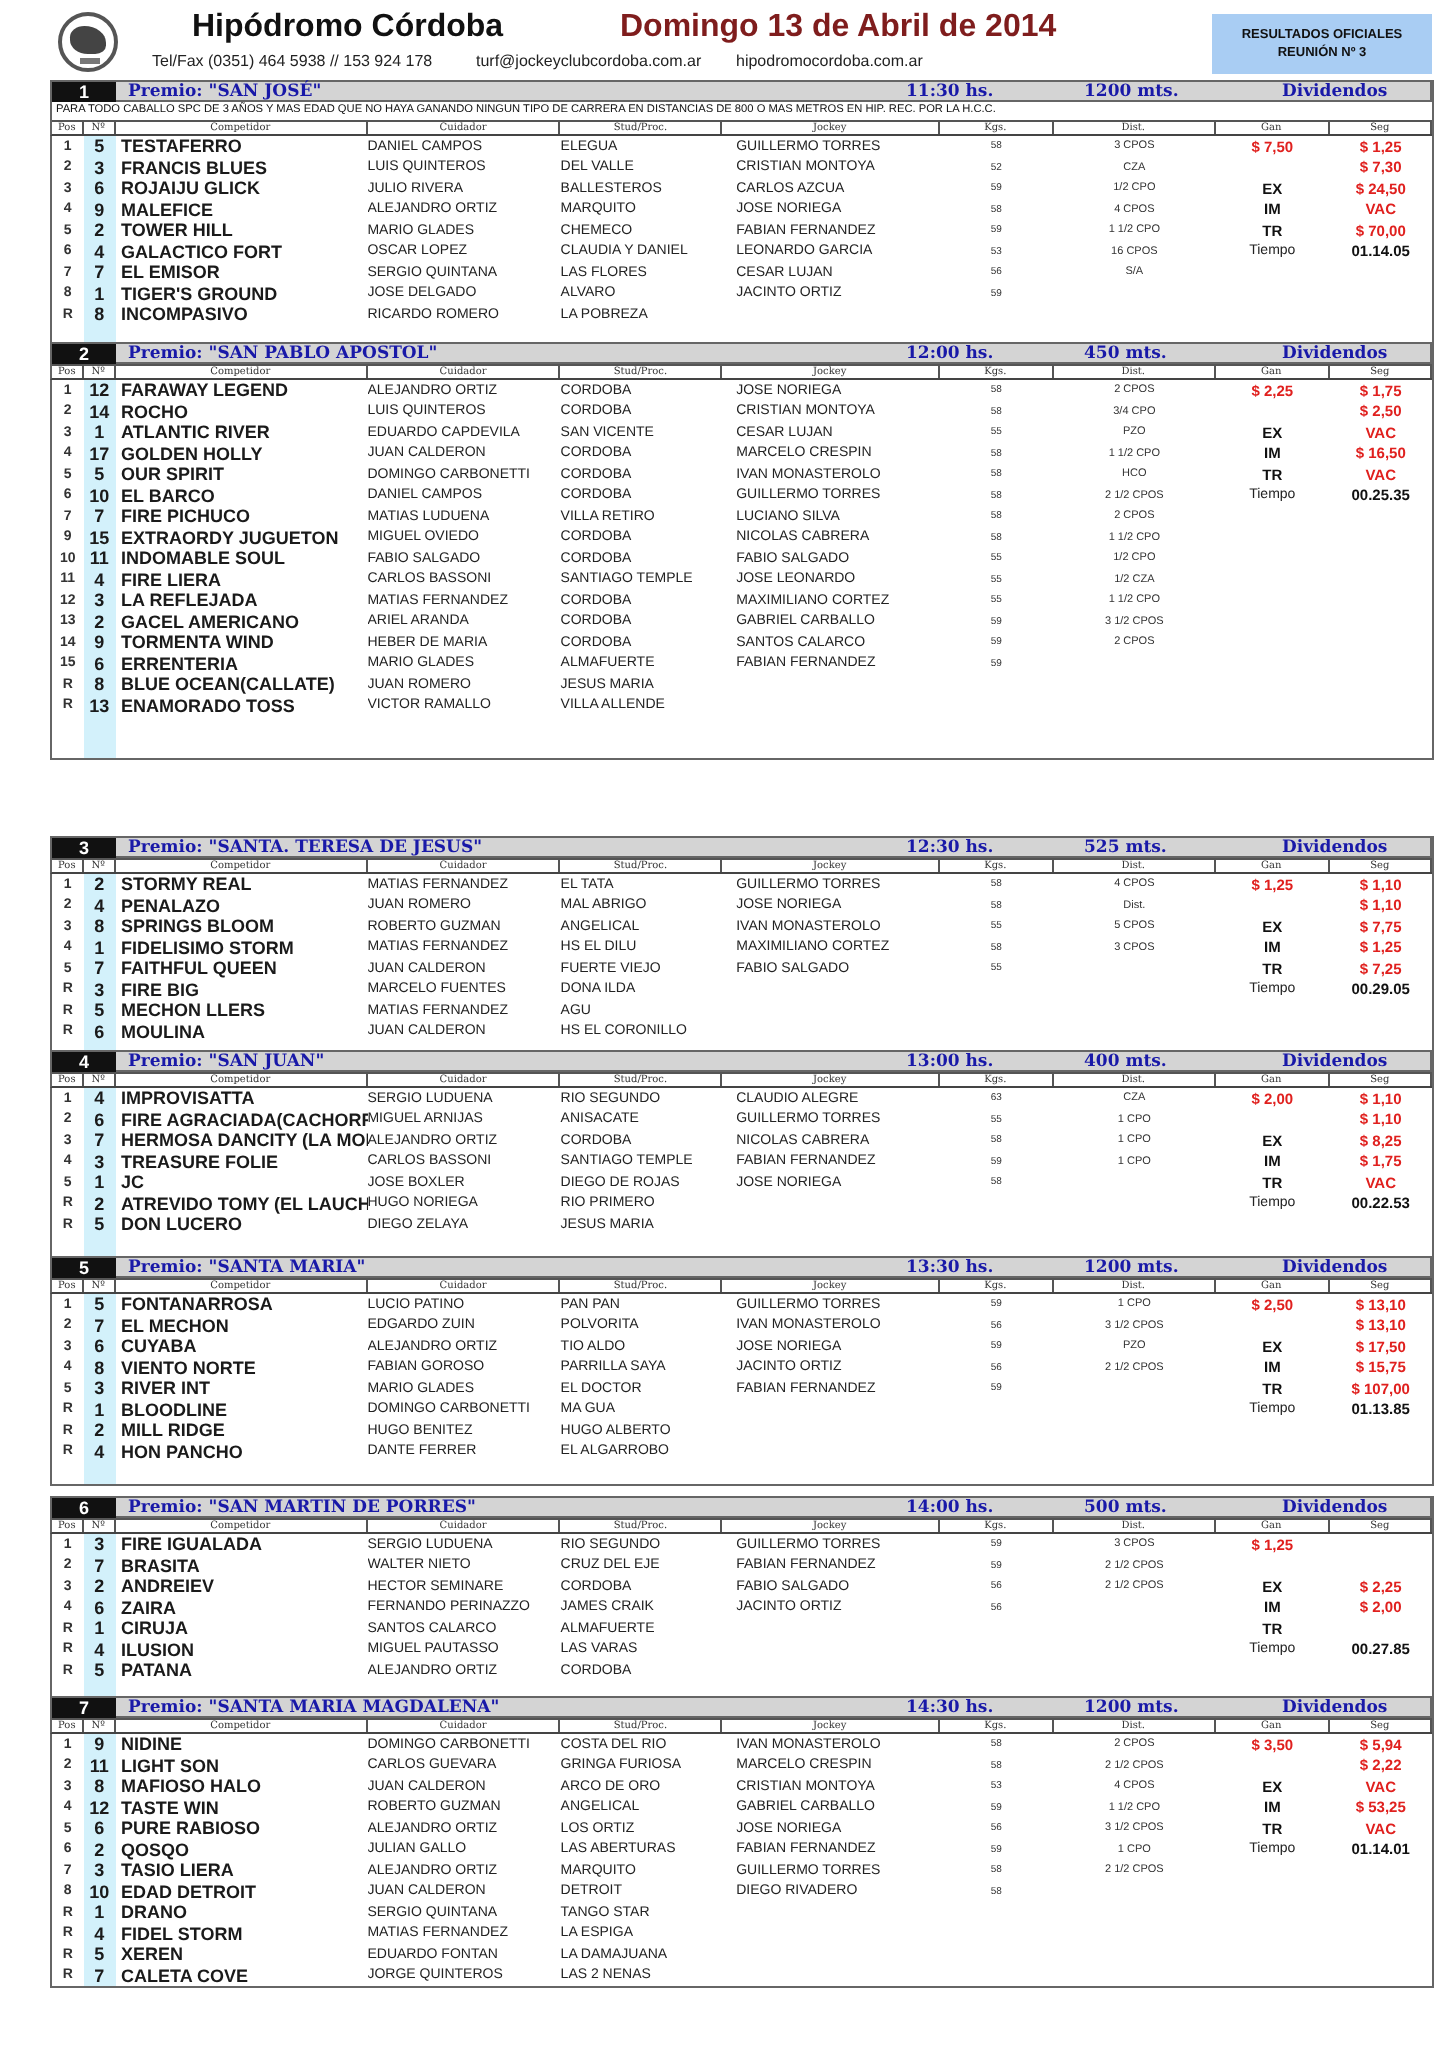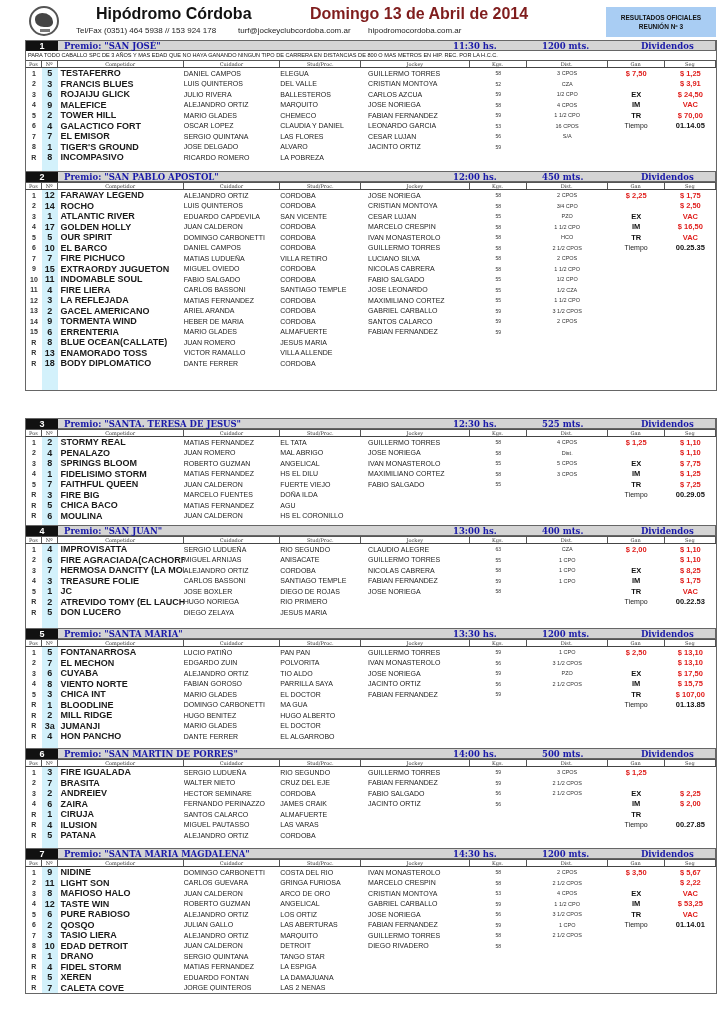--- a/index.html
+++ b/index.html
@@ -96,21 +96,21 @@
         <div class="row">
           <span class="c-pos">2</span>
           <span class="c-num">3</span>
           <span class="c-comp">FRANCIS BLUES</span>
           <span class="c-cuid">LUIS QUINTEROS</span>
           <span class="c-stud">DEL VALLE</span>
           <span class="c-jock">CRISTIAN MONTOYA</span>
           <span class="c-kgs">52</span>
           <span class="c-dist">CZA</span>
           <span class="c-gan blk"></span>
-          <span class="c-seg red">$ 3,91</span>
+          <span class="c-seg red">$ 7,30</span>
         </div>
         <div class="row">
           <span class="c-pos">3</span>
           <span class="c-num">6</span>
           <span class="c-comp">ROJAIJU GLICK</span>
           <span class="c-cuid">JULIO RIVERA</span>
           <span class="c-stud">BALLESTEROS</span>
           <span class="c-jock">CARLOS AZCUA</span>
           <span class="c-kgs">59</span>
           <span class="c-dist">1/2 CPO</span>
@@ -402,32 +402,20 @@
           <span class="c-comp">ENAMORADO TOSS</span>
           <span class="c-cuid">VICTOR RAMALLO</span>
           <span class="c-stud">VILLA ALLENDE</span>
           <span class="c-jock"></span>
           <span class="c-kgs"></span>
           <span class="c-dist"></span>
           <span class="c-gan blk"></span>
           <span class="c-seg blk"></span>
         </div>
         <div class="row">
-          <span class="c-pos">R</span>
-          <span class="c-num">18</span>
-          <span class="c-comp">BODY DIPLOMATICO</span>
-          <span class="c-cuid">DANTE FERRER</span>
-          <span class="c-stud">CORDOBA</span>
-          <span class="c-jock"></span>
-          <span class="c-kgs"></span>
-          <span class="c-dist"></span>
-          <span class="c-gan blk"></span>
-          <span class="c-seg blk"></span>
-        </div>
-        <div class="row">
           <span class="c-pos"></span>
           <span class="c-num"></span>
         </div>
         <div class="row">
           <span class="c-pos"></span>
           <span class="c-num"></span>
         </div>
       </div>
     </div>
     <div class="race" style="top: 418px;">
@@ -519,21 +507,21 @@
           <span class="c-stud">DOÑA ILDA</span>
           <span class="c-jock"></span>
           <span class="c-kgs"></span>
           <span class="c-dist"></span>
           <span class="c-gan blk tlabel">Tiempo</span>
           <span class="c-seg blk">00.29.05</span>
         </div>
         <div class="row">
           <span class="c-pos">R</span>
           <span class="c-num">5</span>
-          <span class="c-comp">CHICA BACO</span>
+          <span class="c-comp">MECHON LLERS</span>
           <span class="c-cuid">MATIAS FERNANDEZ</span>
           <span class="c-stud">AGU</span>
           <span class="c-jock"></span>
           <span class="c-kgs"></span>
           <span class="c-dist"></span>
           <span class="c-gan blk"></span>
           <span class="c-seg blk"></span>
         </div>
         <div class="row">
           <span class="c-pos">R</span>
@@ -729,21 +717,21 @@
           <span class="c-stud">PARRILLA SAYA</span>
           <span class="c-jock">JACINTO ORTIZ</span>
           <span class="c-kgs">56</span>
           <span class="c-dist">2 1/2 CPOS</span>
           <span class="c-gan blk">IM</span>
           <span class="c-seg red">$ 15,75</span>
         </div>
         <div class="row">
           <span class="c-pos">5</span>
           <span class="c-num">3</span>
-          <span class="c-comp">CHICA INT</span>
+          <span class="c-comp">RIVER INT</span>
           <span class="c-cuid">MARIO GLADES</span>
           <span class="c-stud">EL DOCTOR</span>
           <span class="c-jock">FABIAN FERNANDEZ</span>
           <span class="c-kgs">59</span>
           <span class="c-dist"></span>
           <span class="c-gan blk">TR</span>
           <span class="c-seg red">$ 107,00</span>
         </div>
         <div class="row">
           <span class="c-pos">R</span>
@@ -756,32 +744,20 @@
           <span class="c-dist"></span>
           <span class="c-gan blk tlabel">Tiempo</span>
           <span class="c-seg blk">01.13.85</span>
         </div>
         <div class="row">
           <span class="c-pos">R</span>
           <span class="c-num">2</span>
           <span class="c-comp">MILL RIDGE</span>
           <span class="c-cuid">HUGO BENITEZ</span>
           <span class="c-stud">HUGO ALBERTO</span>
-          <span class="c-jock"></span>
-          <span class="c-kgs"></span>
-          <span class="c-dist"></span>
-          <span class="c-gan blk"></span>
-          <span class="c-seg blk"></span>
-        </div>
-        <div class="row">
-          <span class="c-pos">R</span>
-          <span class="c-num">3a</span>
-          <span class="c-comp">JUMANJI</span>
-          <span class="c-cuid">MARIO GLADES</span>
-          <span class="c-stud">EL DOCTOR</span>
           <span class="c-jock"></span>
           <span class="c-kgs"></span>
           <span class="c-dist"></span>
           <span class="c-gan blk"></span>
           <span class="c-seg blk"></span>
         </div>
         <div class="row">
           <span class="c-pos">R</span>
           <span class="c-num">4</span>
           <span class="c-comp">HON PANCHO</span>
@@ -934,21 +910,21 @@
         <div class="row">
           <span class="c-pos">1</span>
           <span class="c-num">9</span>
           <span class="c-comp">NIDINE</span>
           <span class="c-cuid">DOMINGO CARBONETTI</span>
           <span class="c-stud">COSTA DEL RIO</span>
           <span class="c-jock">IVAN MONASTEROLO</span>
           <span class="c-kgs">58</span>
           <span class="c-dist">2 CPOS</span>
           <span class="c-gan red">$ 3,50</span>
-          <span class="c-seg red">$ 5,67</span>
+          <span class="c-seg red">$ 5,94</span>
         </div>
         <div class="row">
           <span class="c-pos">2</span>
           <span class="c-num">11</span>
           <span class="c-comp">LIGHT SON</span>
           <span class="c-cuid">CARLOS GUEVARA</span>
           <span class="c-stud">GRINGA FURIOSA</span>
           <span class="c-jock">MARCELO CRESPIN</span>
           <span class="c-kgs">58</span>
           <span class="c-dist">2 1/2 CPOS</span>

